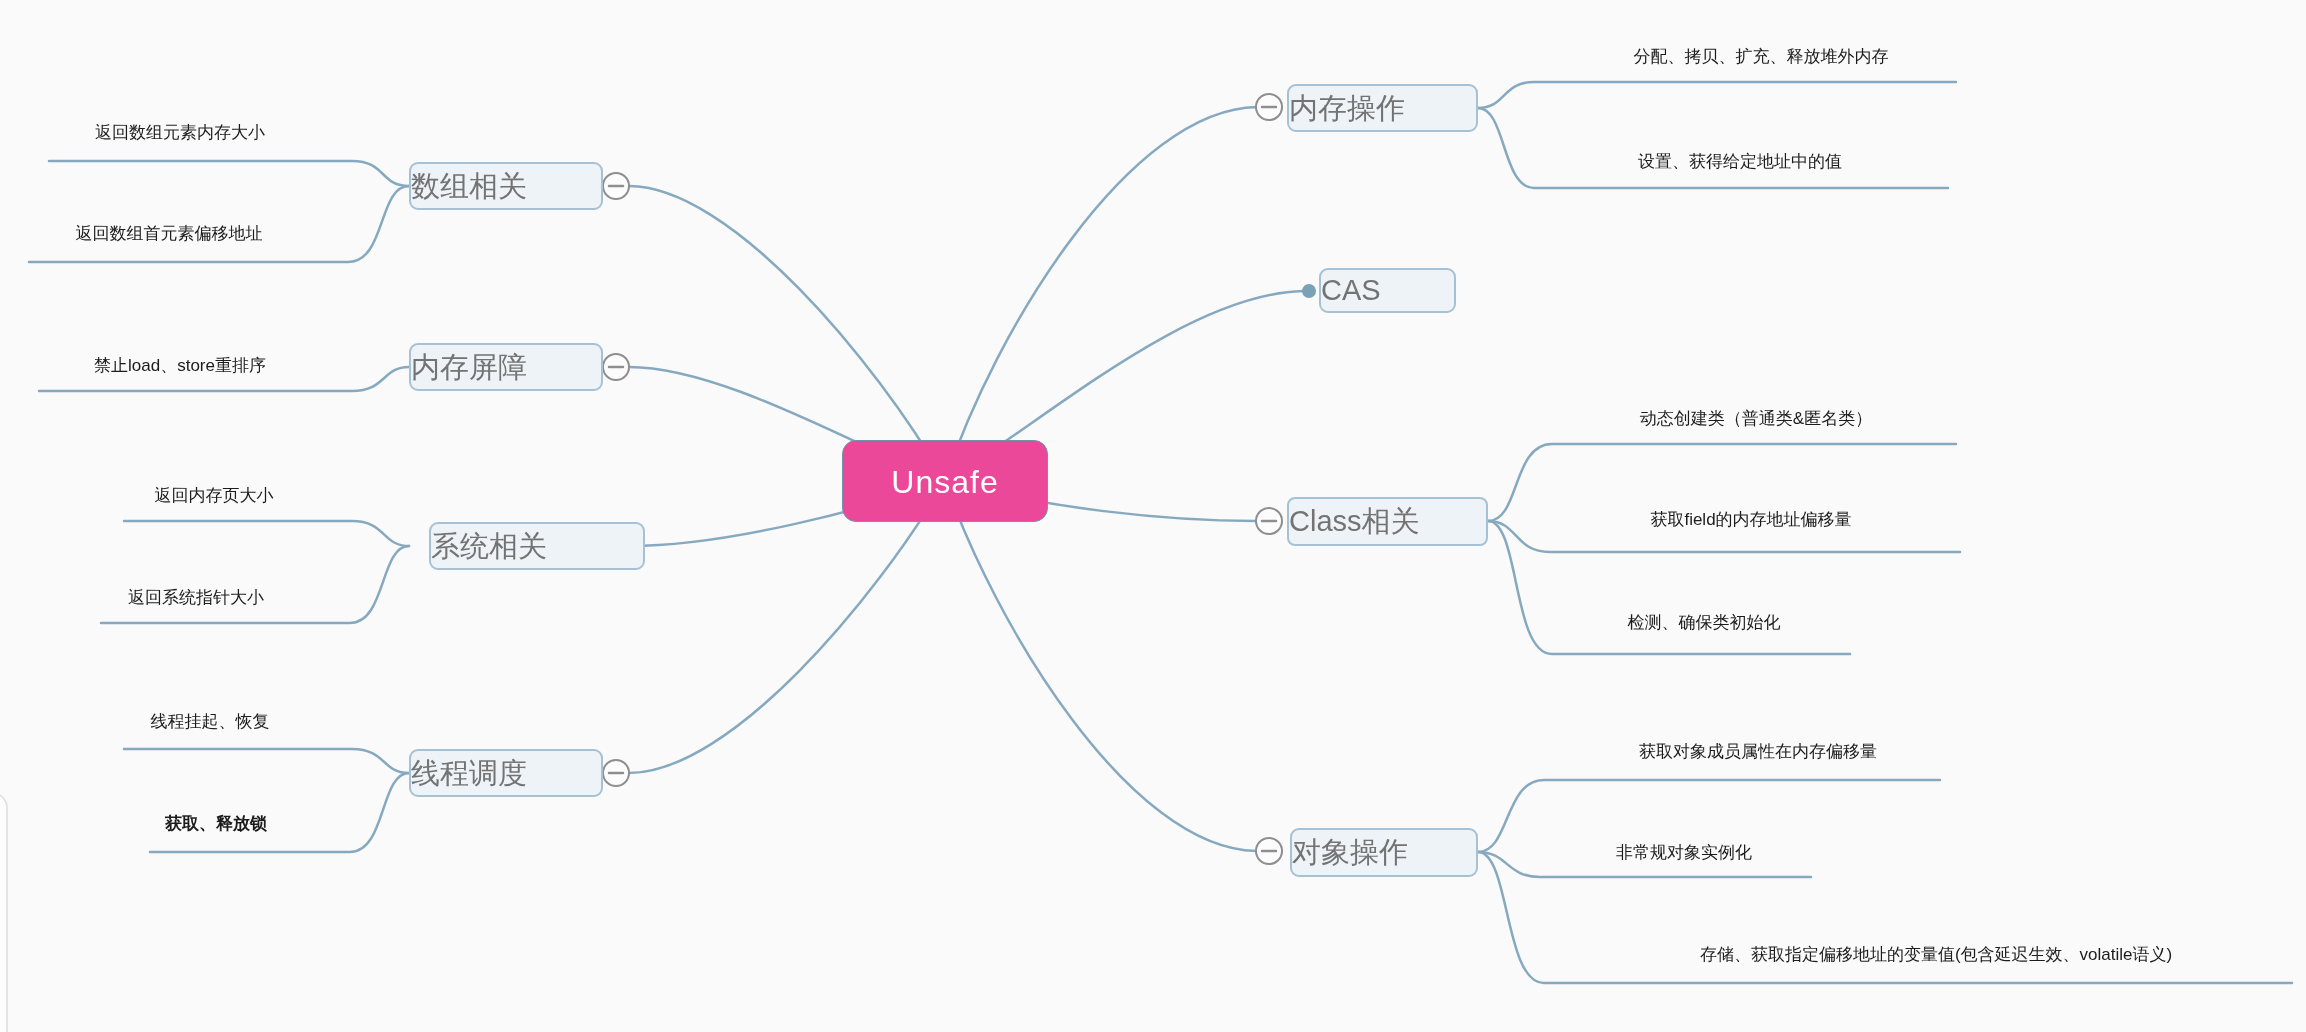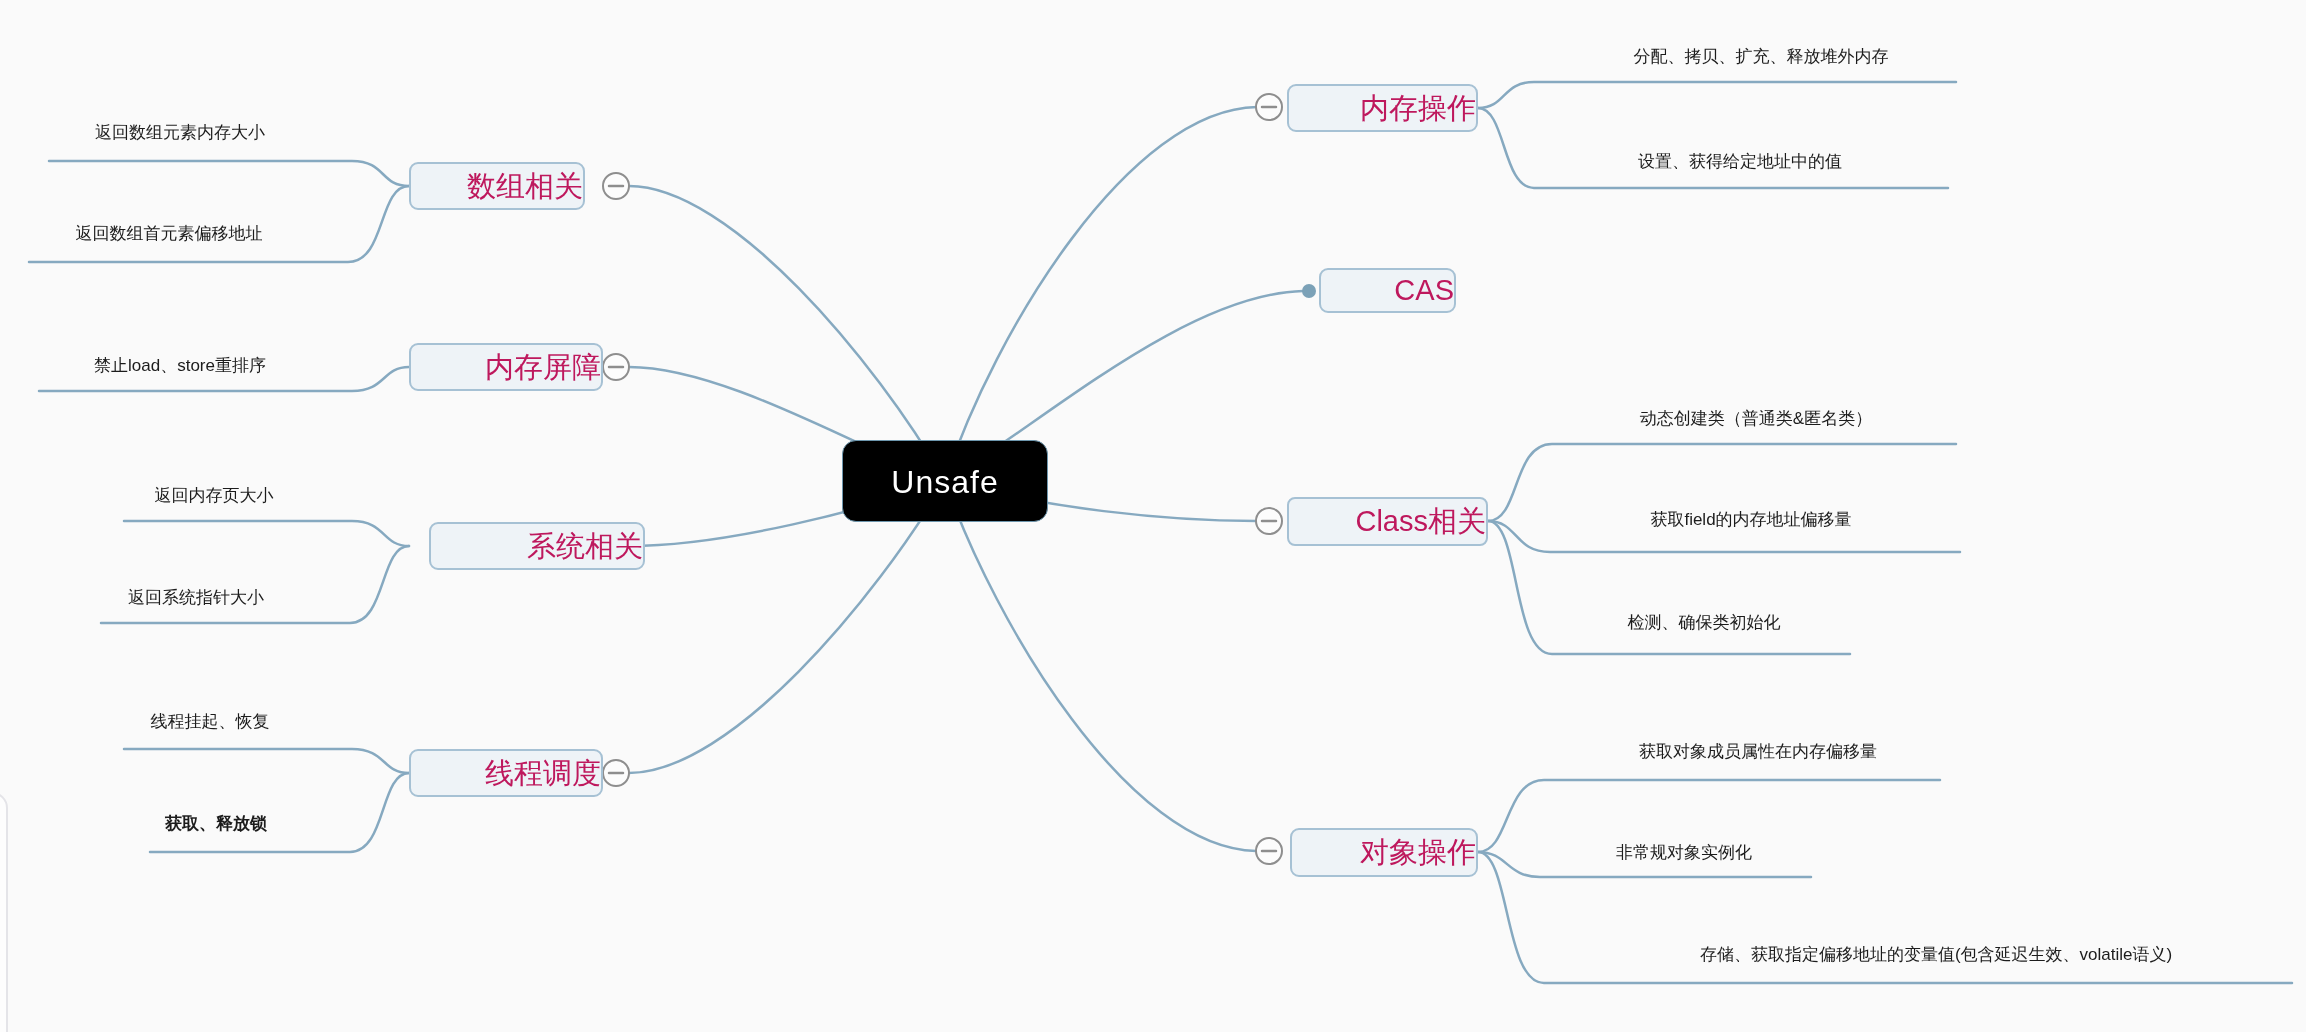--- a/index.html
+++ b/index.html
@@ -23,38 +23,38 @@
   .wire {
     fill: none;
     stroke: #86a9c0;
     stroke-width: 2.5;
     stroke-linecap: round;
   }
   .root-node {
     position: absolute;
     left: 842px; top: 440px;
     width: 206px; height: 82px;
-    background: #000000;
+    background: #ec4899;
     border: 1px solid #6d96ad;
     border-radius: 14px;
     color: #ffffff;
     font-size: 32px;
     line-height: 82px;
     text-align: center;
     letter-spacing: 1px;
     box-sizing: border-box;
   }
   .topic-node {
     position: absolute;
     background: #eef3f7;
     border: 2px solid #a6c1d4;
     border-radius: 9px;
-    color: #be185d;
+    color: #737373;
     font-size: 29px;
-    text-align: right;
+    text-align: left;
     box-sizing: border-box;
   }
   .leaf-label {
     position: absolute;
     color: #1c1c1c;
     font-size: 17px;
     line-height: 26px;
     height: 26px;
     text-align: center;
     white-space: nowrap;
@@ -140,21 +140,21 @@
     <g>
       <circle class="collapse-circle" cx="1269" cy="851" r="13"></circle>
         <line class="collapse-minus" x1="1262" y1="851" x2="1276" y2="851"></line>
     </g>
 
     <circle class="anchor-dot" cx="1309" cy="291" r="7"></circle>
   </svg>
 
   <div class="root-node">Unsafe</div>
 
-  <div class="topic-node" style="left:409px; top:162px; width:176px; height:48px; line-height:44px;padding-left:34px;">数组相关</div>
+  <div class="topic-node" style="left:409px; top:162px; width:194px; height:48px; line-height:44px;">数组相关</div>
   <div class="topic-node" style="left:409px; top:343px; width:194px; height:48px; line-height:44px;">内存屏障</div>
   <div class="topic-node" style="left:429px; top:522px; width:216px; height:48px; line-height:44px;">系统相关</div>
   <div class="topic-node" style="left:409px; top:749px; width:194px; height:48px; line-height:44px;">线程调度</div>
 
   <div class="topic-node" style="left:1287px; top:84px; width:191px; height:48px; line-height:44px;">内存操作</div>
   <div class="topic-node" style="left:1319px; top:268px; width:137px; height:45px; line-height:41px;">CAS</div>
   <div class="topic-node" style="left:1287px; top:497px; width:201px; height:49px; line-height:45px;border-radius:8px;">Class相关</div>
   <div class="topic-node" style="left:1290px; top:828px; width:188px; height:49px; line-height:45px;">对象操作</div>
 
   <div class="leaf-label" style="left:60px;  top:120px; width:240px;">返回数组元素内存大小</div>

